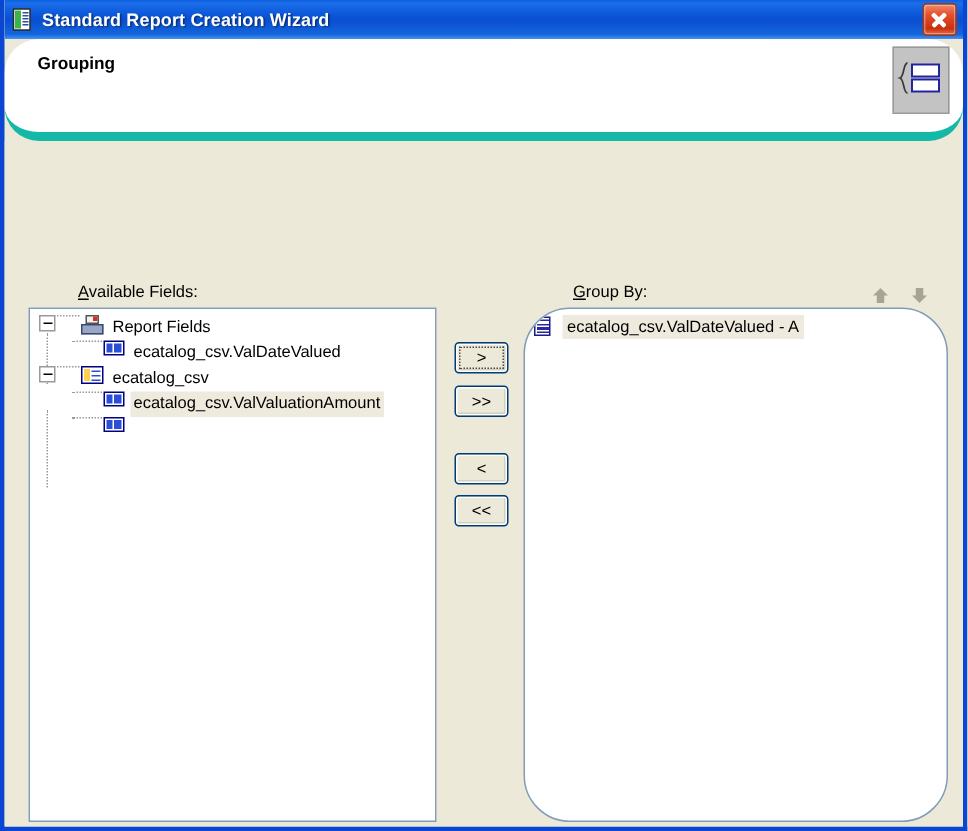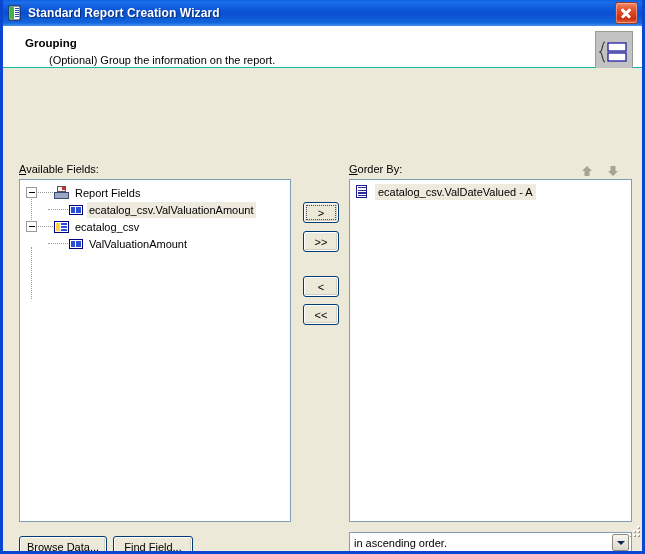--- a/index.html
+++ b/index.html
@@ -74,24 +74,25 @@
     height: 2.6px;
     background: #ffffff;
     border-radius: 1px;
   }
   .close-btn::before { transform: rotate(45deg); }
   .close-btn::after  { transform: rotate(-45deg); }
 
   
   .header {
     position: relative;
-    height: 42px;
-    background: #ffffff;
-    border-bottom: 1px solid #14b8a6;
-    box-sizing: border-box;
+    height: 68px;
+    background: #ffffff;
+    border-bottom: 6px solid #14b8a6;
+    box-sizing: border-box;
+    border-radius: 23px;
   }
   .header-title {
     position: absolute;
     left: 22px;
     top: 11px;
     font-size: 11.5px;
     font-weight: bold;
   }
   .header-sub {
     position: absolute;
@@ -113,39 +114,39 @@
   .body-area {
     position: relative;
     height: 471px;
     background: #ece9d8;
   }
 
   .field-label {
     position: absolute;
     font-size: 11px;
     color: #000;
+    margin-left: 33px;
   }
   .u { text-decoration: underline; }
 
   
   .listbox {
     position: absolute;
     background: #ffffff;
     border: 1px solid #7f9db9;
     box-sizing: border-box;
     overflow: hidden;
   }
   #available-fields-list { left: 16px;  top: 111px; width: 272px; height: 343px; }
-  #group-by-list        { left: 346px; top: 111px; width: 283px; height: 343px; }
+  #group-by-list        { left: 346px; top: 111px; width: 283px; height: 343px; border-radius: 31px; }
 
   
   .tree { padding: 4px 0 0 0; }
   .tree-row {
     display: flex;
-    align-items: center;
     height: 17px;
     position: relative;
     padding-left: 6px;
     white-space: nowrap;
   }
   .tree-label {
     font-size: 11px;
     line-height: 14px;
     padding: 1px 2px 1px 2px;
   }
@@ -397,38 +398,37 @@
         <rect x="8" y="9" width="4" height="1" fill="#2b4f9e"></rect>
         <rect x="8" y="11" width="4" height="1" fill="#2b4f9e"></rect>
       </svg>
     </span>
     <span class="title-text">Standard Report Creation Wizard</span>
     <span class="close-btn"></span>
   </div>
 
   <div class="header">
     <div class="header-title">Grouping</div>
-    <div class="header-sub">(Optional) Group the information on the report.</div>
     <div class="header-icon">
       <svg width="34" height="41" viewBox="0 0 34 41">
         <path d="M9 10 C6 10 7 19 4 20 C7 21 6 30 9 30" fill="none" stroke="#3a3a3a" stroke-width="1.2"></path>
         <rect x="12" y="11" width="18" height="8" fill="#ffffff" stroke="#2020a0" stroke-width="1.3"></rect>
         <rect x="12" y="21" width="18" height="8" fill="#ffffff" stroke="#2020a0" stroke-width="1.3"></rect>
       </svg>
     </div>
   </div>
 
   <div class="body-area">
 
     <div class="field-label" style="left:16px; top:95px;">
       <span class="u">A</span><span>vailable Fields:</span>
     </div>
 
     <div class="field-label" style="left:346px; top:95px;">
-      <span class="u">G</span><span>order By:</span>
+      <span class="u">G</span><span>roup By:</span>
     </div>
 
     <div class="sort-arrow" style="left:578px; top:97px;">
       <svg width="12" height="12" viewBox="0 0 12 12">
         <path d="M6 1 L11 6 L8.5 6 L8.5 11 L3.5 11 L3.5 6 L1 6 Z" fill="#a8a495"></path>
       </svg>
     </div>
     <div class="sort-arrow" style="left:604px; top:97px;">
       <svg width="12" height="12" viewBox="0 0 12 12">
         <path d="M6 11 L1 6 L3.5 6 L3.5 1 L8.5 1 L8.5 6 L11 6 Z" fill="#a8a495"></path>
@@ -445,45 +445,49 @@
           <span class="expander"></span>
           <span class="dots"></span>
           <span class="ico-report">
             <span class="r-top"></span>
               <span class="r-dot"></span>
               <span class="r-base"></span>
           </span>
           <span class="tree-label">Report Fields</span>
         </div>
 
-
         <div class="tree-row" style="padding-left:28px;">
           <span class="dots long"></span>
           <span class="ico-field"></span>
-          <span class="tree-label selected">ecatalog_csv.ValValuationAmount</span>
+          <span class="tree-label">ecatalog_csv.ValDateValued</span>
         </div>
 
         <div class="tree-row">
           <span class="expander"></span>
           <span class="dots"></span>
           <span class="ico-table">
             <span class="t-l"></span>
               <span class="t-r1"></span>
               <span class="t-r2"></span>
               <span class="t-r3"></span>
           </span>
           <span class="tree-label">ecatalog_csv</span>
         </div>
 
-
-
         <div class="tree-row" style="padding-left:28px;">
           <span class="dots long"></span>
           <span class="ico-field"></span>
-          <span class="tree-label">ValValuationAmount</span>
+          <span class="tree-label selected">ecatalog_csv.ValValuationAmount</span>
+        </div>
+
+
+
+        <div class="tree-row" style="padding-left:28px;">
+          <span class="dots long"></span>
+          <span class="ico-field"></span>
         </div>
 
       </div>
     </div>
 
     <div class="btn focus" id="btn-move-right">&gt;</div>
     <div class="btn" id="btn-move-all-right">&gt;&gt;</div>
     <div class="btn" id="btn-move-left">&lt;</div>
     <div class="btn" id="btn-move-all-left">&lt;&lt;</div>
 

